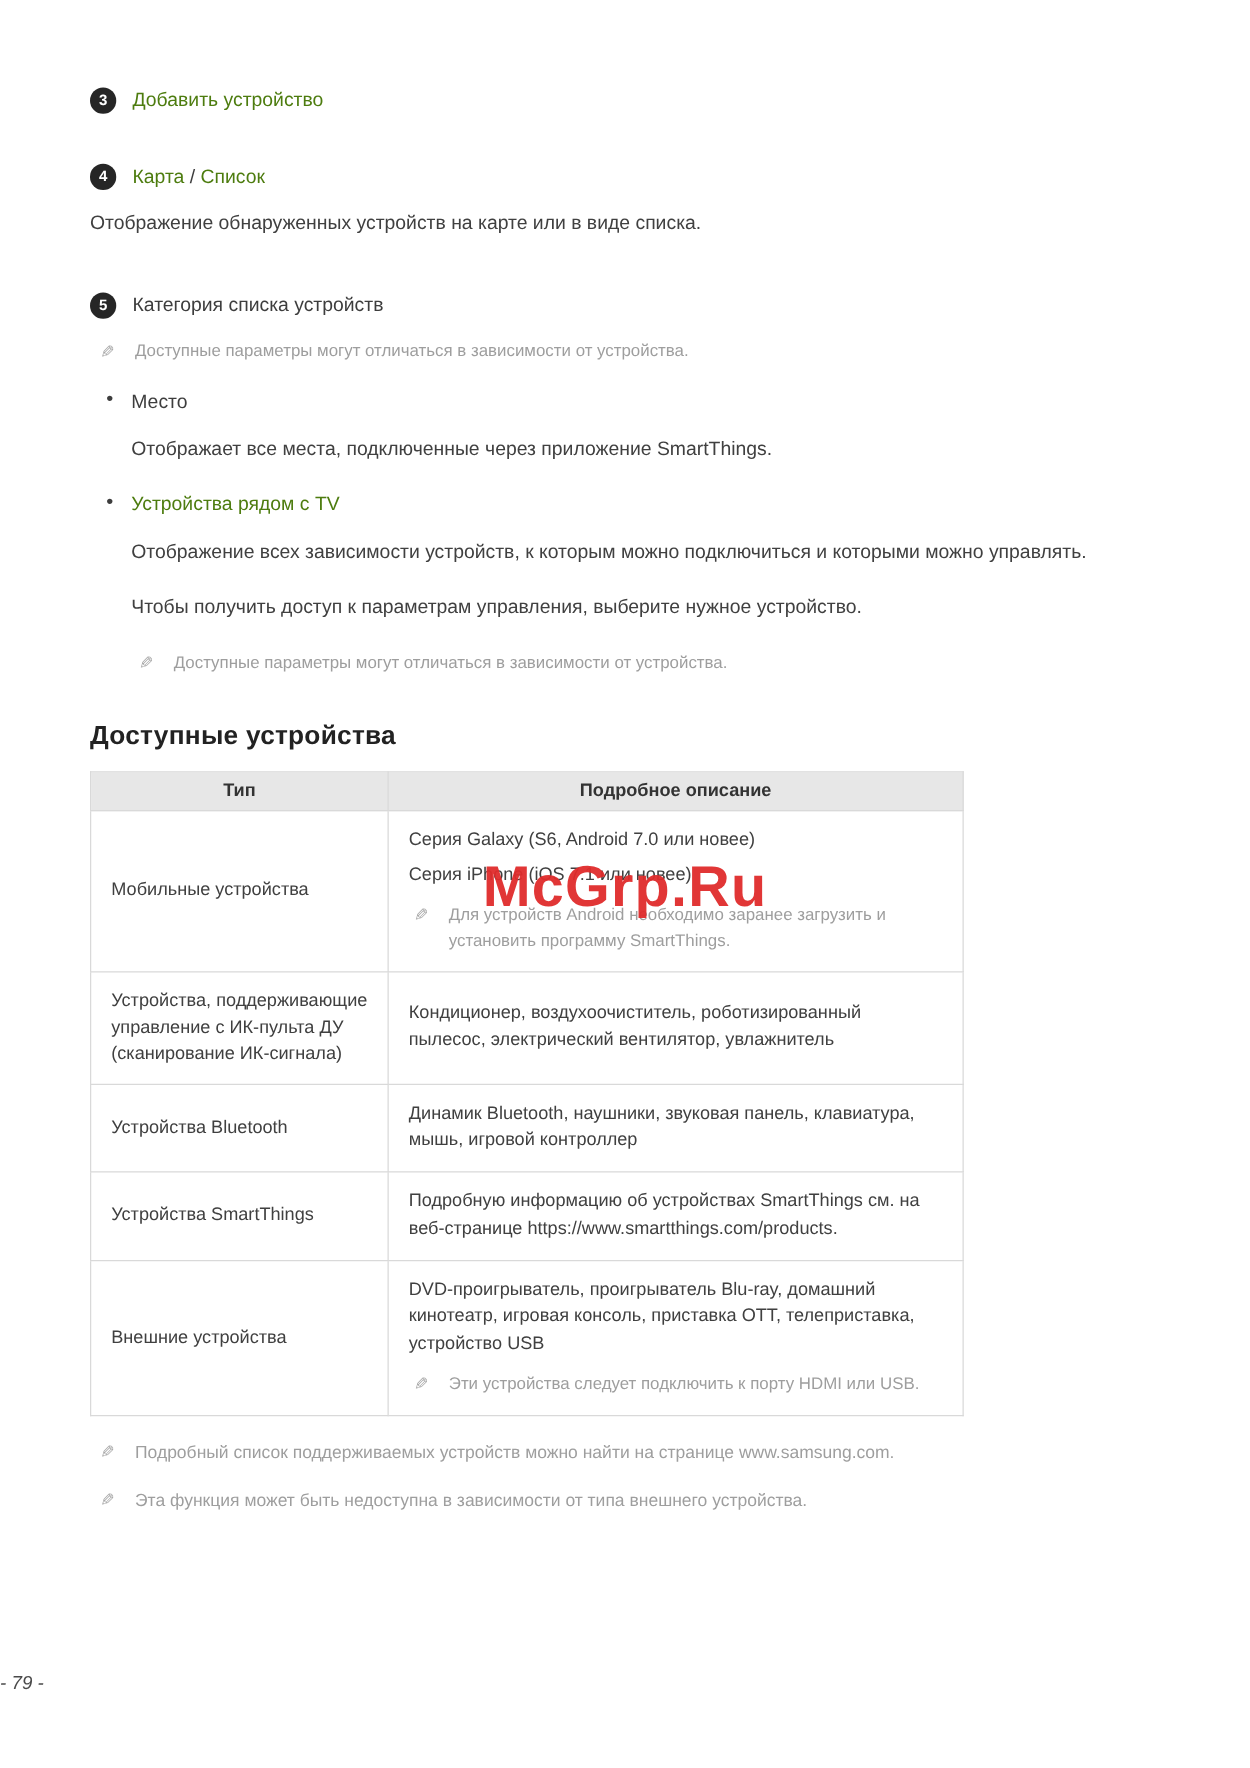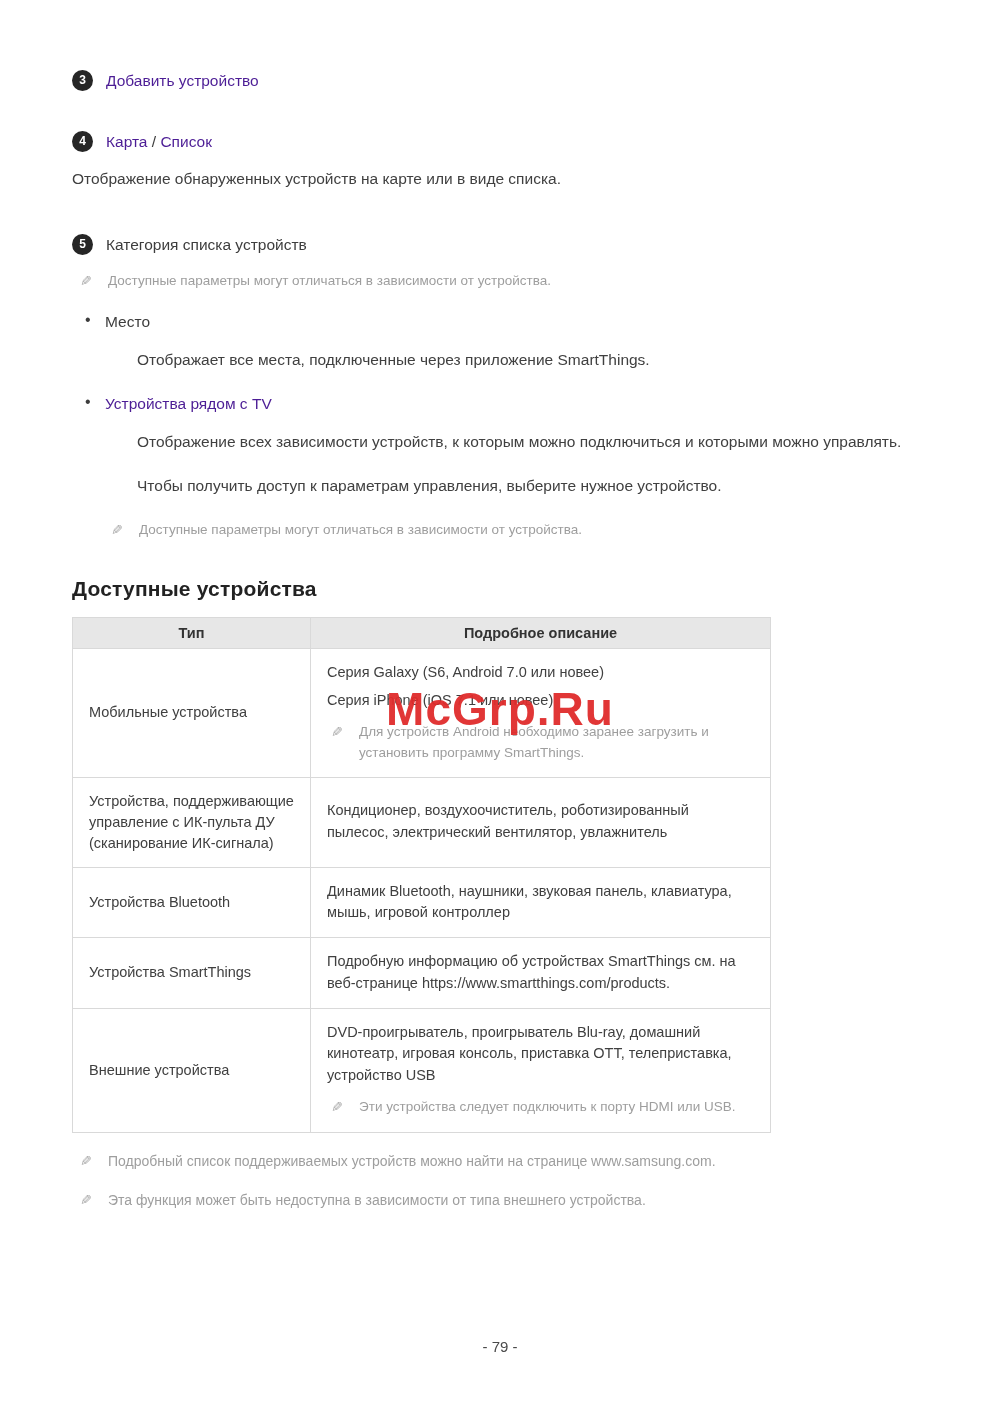--- a/index.html
+++ b/index.html
@@ -12,37 +12,37 @@
   .content { padding:70px 70px 0 72px; }
 
   
   .sec { display:flex; align-items:center; gap:13px; }
   .sec + .sec, .mt-lg { margin-top:40px; }
   .num-badge {
     width:21px; height:21px; border-radius:50%; background:#262626; color:#fff;
     font-size:12px; line-height:21px; text-align:center; flex:0 0 21px; font-weight:bold;
   }
   .sec-title { font-size:15.5px; }
-  .blue { color:#4c1d95; }
+  .blue { color:#4d7c0f; }
   .dark { color:#3d3d3d; }
 
   .para { font-size:15.5px; line-height:1.95; margin-top:12px; max-width:860px; }
 
   
   .note { display:flex; gap:12px; margin-top:16px; margin-left:8px;
           font-size:13.5px; color:#9e9e9e; line-height:1.55; }
   .pencil { flex:0 0 16px; font-size:14px; color:#a8a8a8; }
   .pencil::before { content:"\270E"; display:inline-block; transform:scaleX(-1); }
 
   
   .bullet { position:relative; padding-left:33px; margin-top:20px; }
   .bullet::before { content:"\2022"; position:absolute; left:13px; top:-2px;
                     font-size:16px; color:#3d3d3d; }
   .bullet-label { font-size:15.5px;margin-top:15px; }
-  .bullet .para { margin-top:14px;margin-left:32px; }
+  .bullet .para { margin-top:14px; }
   .bullet .note { margin-top:18px; margin-left:6px; }
 
   
   .h2 { margin-top:36px; font-size:21px; color:#222; letter-spacing:0.2px; }
 
   table.devices { width:699px; border-collapse:collapse; margin-top:16px;
                   font-size:14.5px; color:#404040; }
   .devices th, .devices td { border:1px solid #d9d9d9; }
   .devices th {
     background:#e7e7e7; font-weight:bold; color:#333; font-size:14.5px;
@@ -58,22 +58,22 @@
   .footnote .note-text { color:#9e9e9e; }
 
   
   .watermark {
     position:absolute; left:0; right:0; top:682px; text-align:center;
     font-size:46px; font-weight:bold; color:rgba(223,43,43,0.95);
     letter-spacing:1px; z-index:6; pointer-events:none;
   }
 
   .page-number {
-    position:absolute; left:0; right:0; top:1338px; text-align:center;
-    font-size:15px; color:#4a4a4a;
+    position:absolute; left:0; right:0; top:1338px; text-align:left;
+    font-size:15px; color:#4a4a4a;font-style:italic;
   }
 </style>
 </head>
 <body>
 
 <div class="content">
 
   <div class="sec">
     <span class="num-badge">3</span>
     <span class="sec-title blue">Добавить устройство</span>

